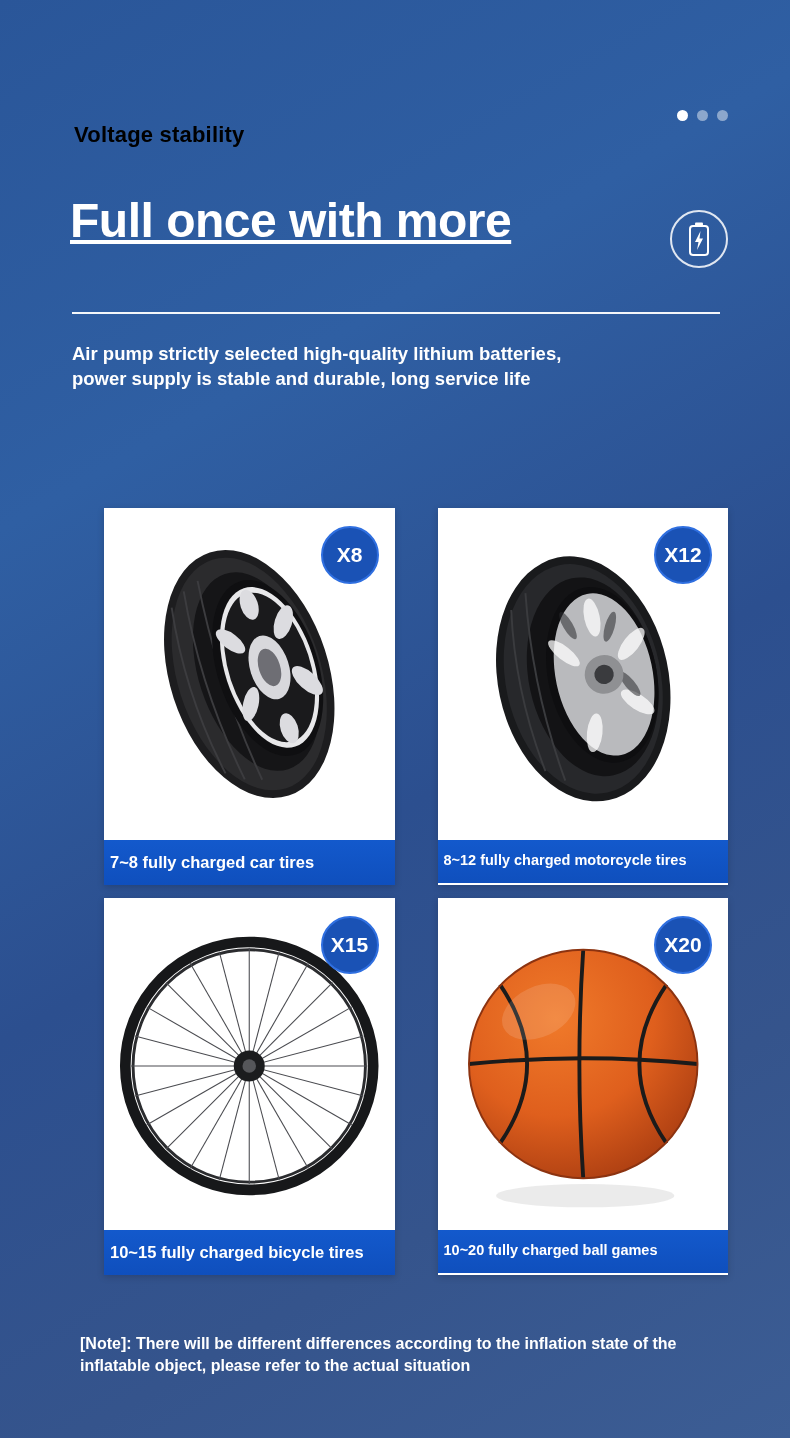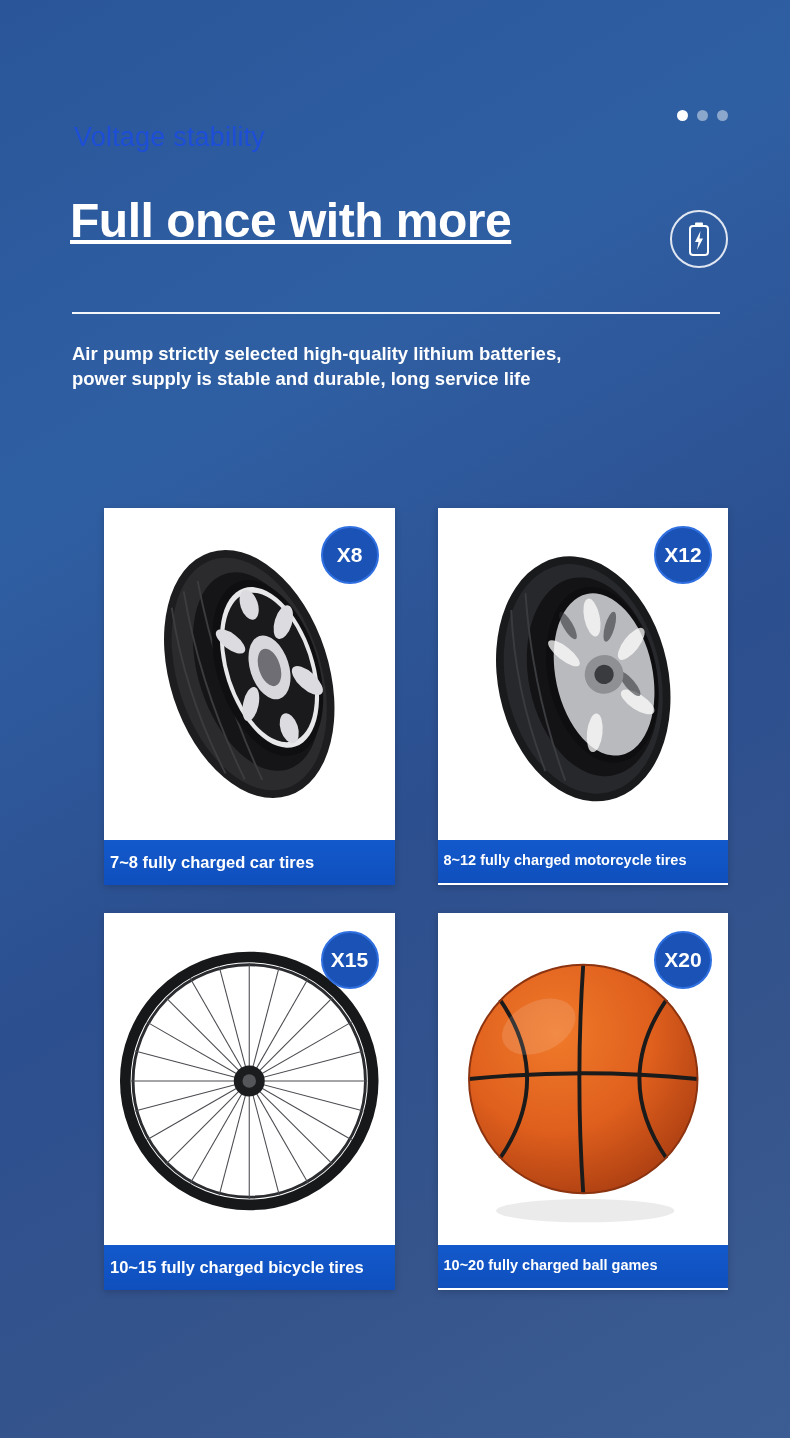--- a/index.html
+++ b/index.html
@@ -34,24 +34,24 @@
     width: 11px; height: 11px; border-radius: 50%;
     background: rgba(255,255,255,0.45);
   }
   .dot.active { background: #ffffff; }
 
   
   .kicker {
     position: absolute;
     left: 74px;
     top: 122px;
-    font-size: 27px;
-    font-weight: normal;
+    font-size: 22px;
+    font-weight: bold;
     letter-spacing: 0.2px;
-    color: #1d4ed8;
+    color: #000000;
   }
   .headline {
     position: absolute;
     left: 70px;
     top: 193px;
     font-size: 48px;
     font-weight: bold;
     letter-spacing: -0.5px;
     color: #ffffff;
     white-space: nowrap;
@@ -97,21 +97,21 @@
   
   .grid {
     position: absolute;
     left: 68px;
     top: 508px;
     width: 660px;
   }
   .row {
     display: flex;
     gap: 43px;
-    margin-bottom: 28px;
+    margin-bottom: 13px;
     padding-left: 36px;
   }
   .card {
     position: relative;
     width: 317px;
     background: #ffffff;
     overflow: hidden;
     box-shadow: 0 2px 7px rgba(0,0,0,0.18);
   }
   .card-img {
@@ -328,14 +328,15 @@
             <ellipse cx="104" cy="106" rx="40" ry="26" fill="#ffffff" opacity="0.13" transform="rotate(-25 104 106)"></ellipse>
           </svg>
         </div>
         <div class="count-badge">X20</div>
         <div class="card-caption small">10~20 fully charged ball games</div>
       </div>
 
     </div>
   </div>
 
+  <div class="note">[Note]: There will be different differences according to the inflation state of the inflatable object, please refer to the actual situation</div>
 
 </div>
 
 </body></html>

